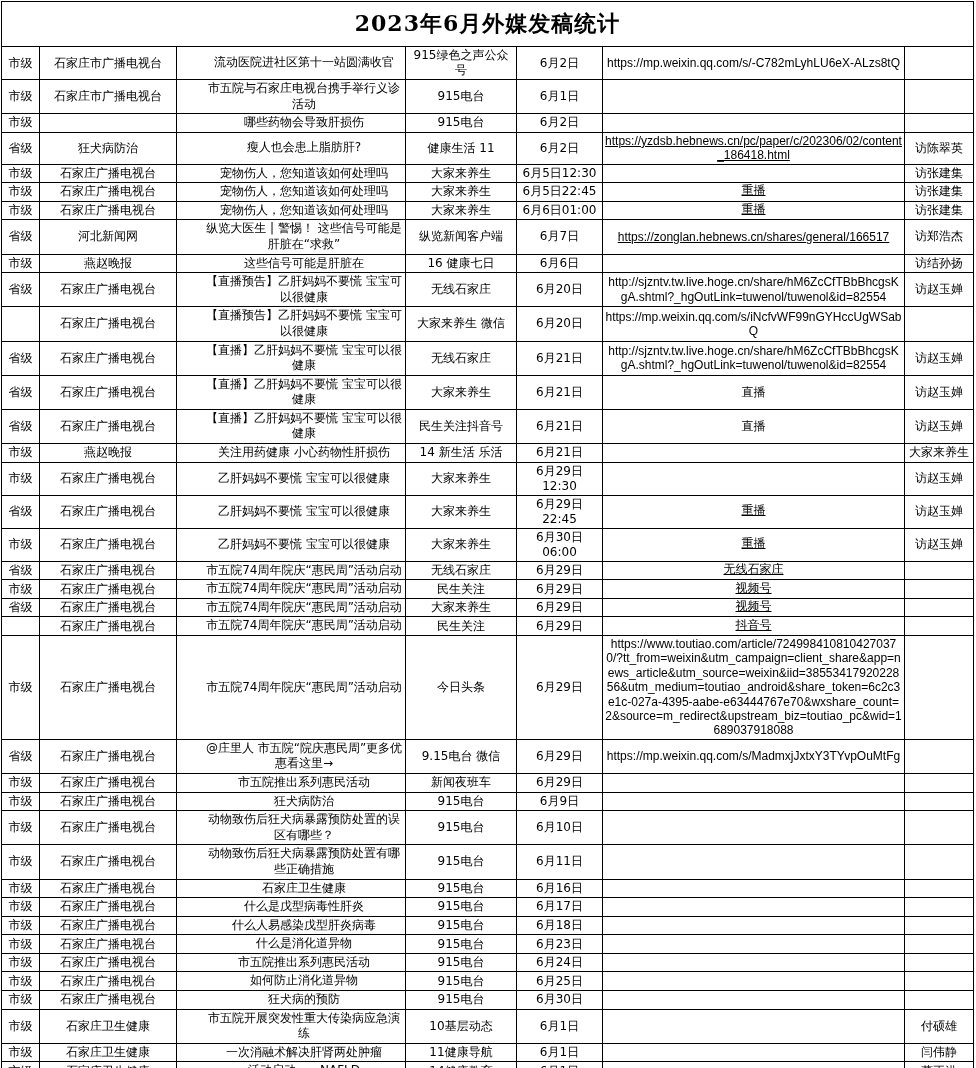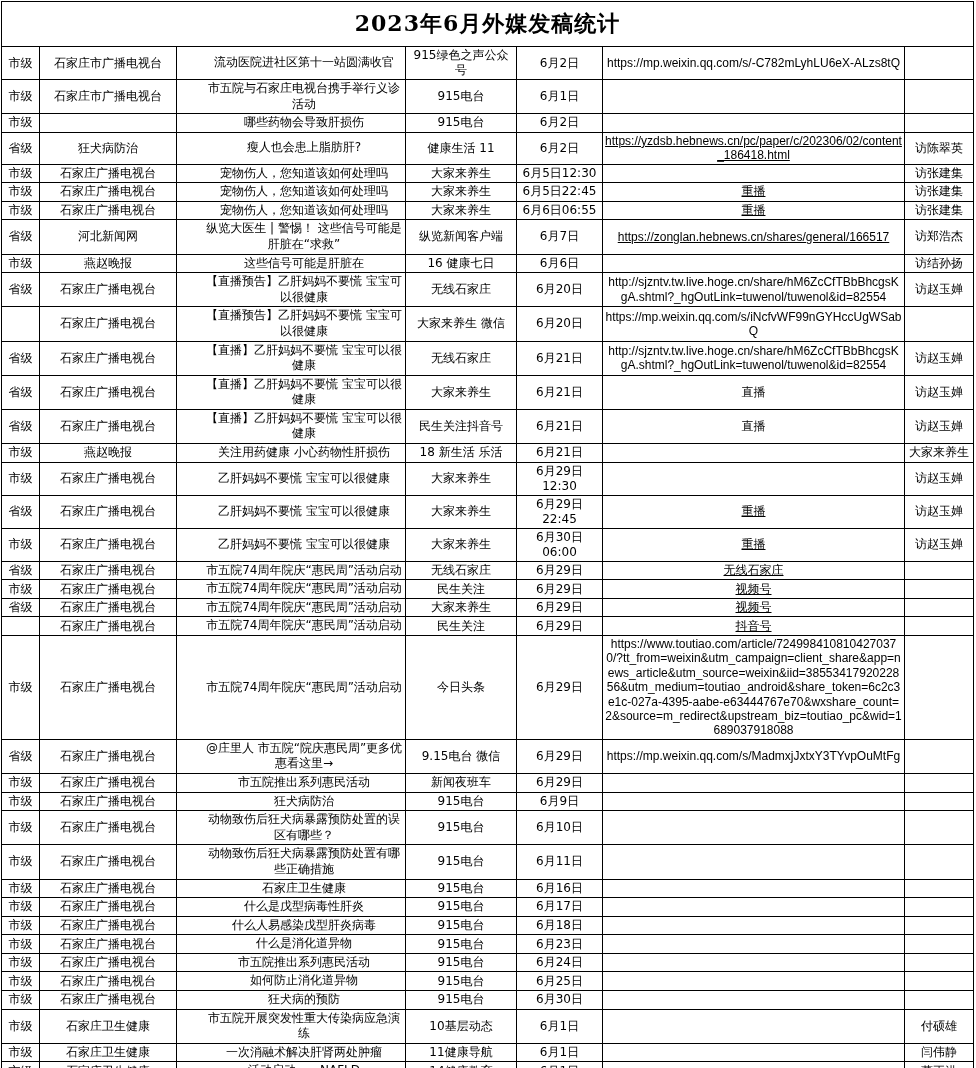--- a/index.html
+++ b/index.html
@@ -54,21 +54,21 @@
     font-size:13px;
     font-weight:bold;
   }
   td.cell-title{line-height:1.3;padding-left:28px;}
   td.cell-url{word-break:break-all;}
   td.cell-url.mono{
     font-family:Liberation Sans, sans-serif;
     font-size:12px;
     line-height:1.2;
   }
-  .u{text-decoration:underline;}
+  .u{text-decoration:underline;font-family:Liberation Mono, monospace;}
   tr{height:17px;}
 </style>
 </head>
 <body>
 
 <div class="sheet">
   <table>
     <colgroup>
       <col class="c-level">
         <col class="c-media">
@@ -136,21 +136,21 @@
           <td class="cell-section">大家来养生</td>
           <td class="cell-time">6月5日22:45</td>
           <td class="cell-url u">重播</td>
           <td class="cell-author">访张建集</td>
         </tr>
         <tr>
           <td class="cell-level">市级</td>
           <td class="cell-media">石家庄广播电视台</td>
           <td class="cell-title">宠物伤人，您知道该如何处理吗</td>
           <td class="cell-section">大家来养生</td>
-          <td class="cell-time">6月6日06:55</td>
+          <td class="cell-time">6月6日01:00</td>
           <td class="cell-url u">重播</td>
           <td class="cell-author">访张建集</td>
         </tr>
         <tr>
           <td class="cell-level">省级</td>
           <td class="cell-media">河北新闻网</td>
           <td class="cell-title">纵览大医生 | 警惕！ 这些信号可能是肝脏在“求救”</td>
           <td class="cell-section">纵览新闻客户端</td>
           <td class="cell-time">6月7日</td>
           <td class="cell-url mono u">https://zonglan.hebnews.cn/shares/general/166517</td>
@@ -207,21 +207,21 @@
           <td class="cell-title">【直播】乙肝妈妈不要慌 宝宝可以很健康</td>
           <td class="cell-section">民生关注抖音号</td>
           <td class="cell-time">6月21日</td>
           <td class="cell-url">直播</td>
           <td class="cell-author">访赵玉婵</td>
         </tr>
         <tr>
           <td class="cell-level">市级</td>
           <td class="cell-media">燕赵晚报</td>
           <td class="cell-title">关注用药健康 小心药物性肝损伤</td>
-          <td class="cell-section">18 新生活 乐活</td>
+          <td class="cell-section">14 新生活 乐活</td>
           <td class="cell-time">6月21日</td>
           <td class="cell-url"></td>
           <td class="cell-author">大家来养生</td>
         </tr>
         <tr>
           <td class="cell-level">市级</td>
           <td class="cell-media">石家庄广播电视台</td>
           <td class="cell-title">乙肝妈妈不要慌 宝宝可以很健康</td>
           <td class="cell-section">大家来养生</td>
           <td class="cell-time">6月29日12:30</td>

